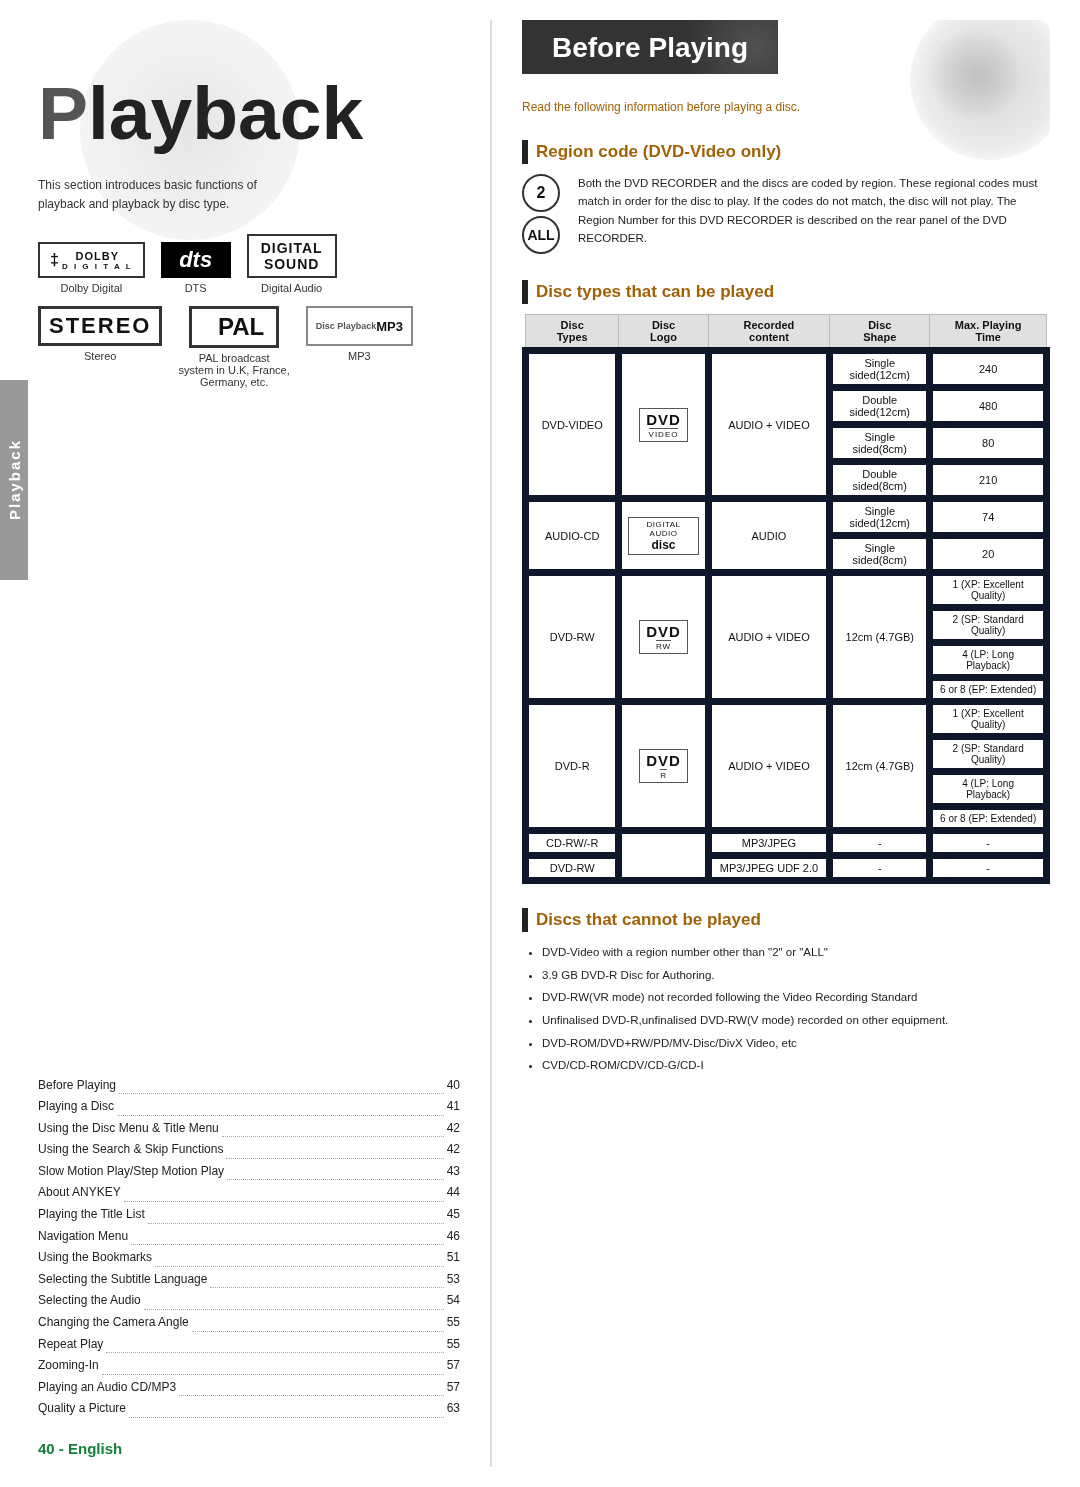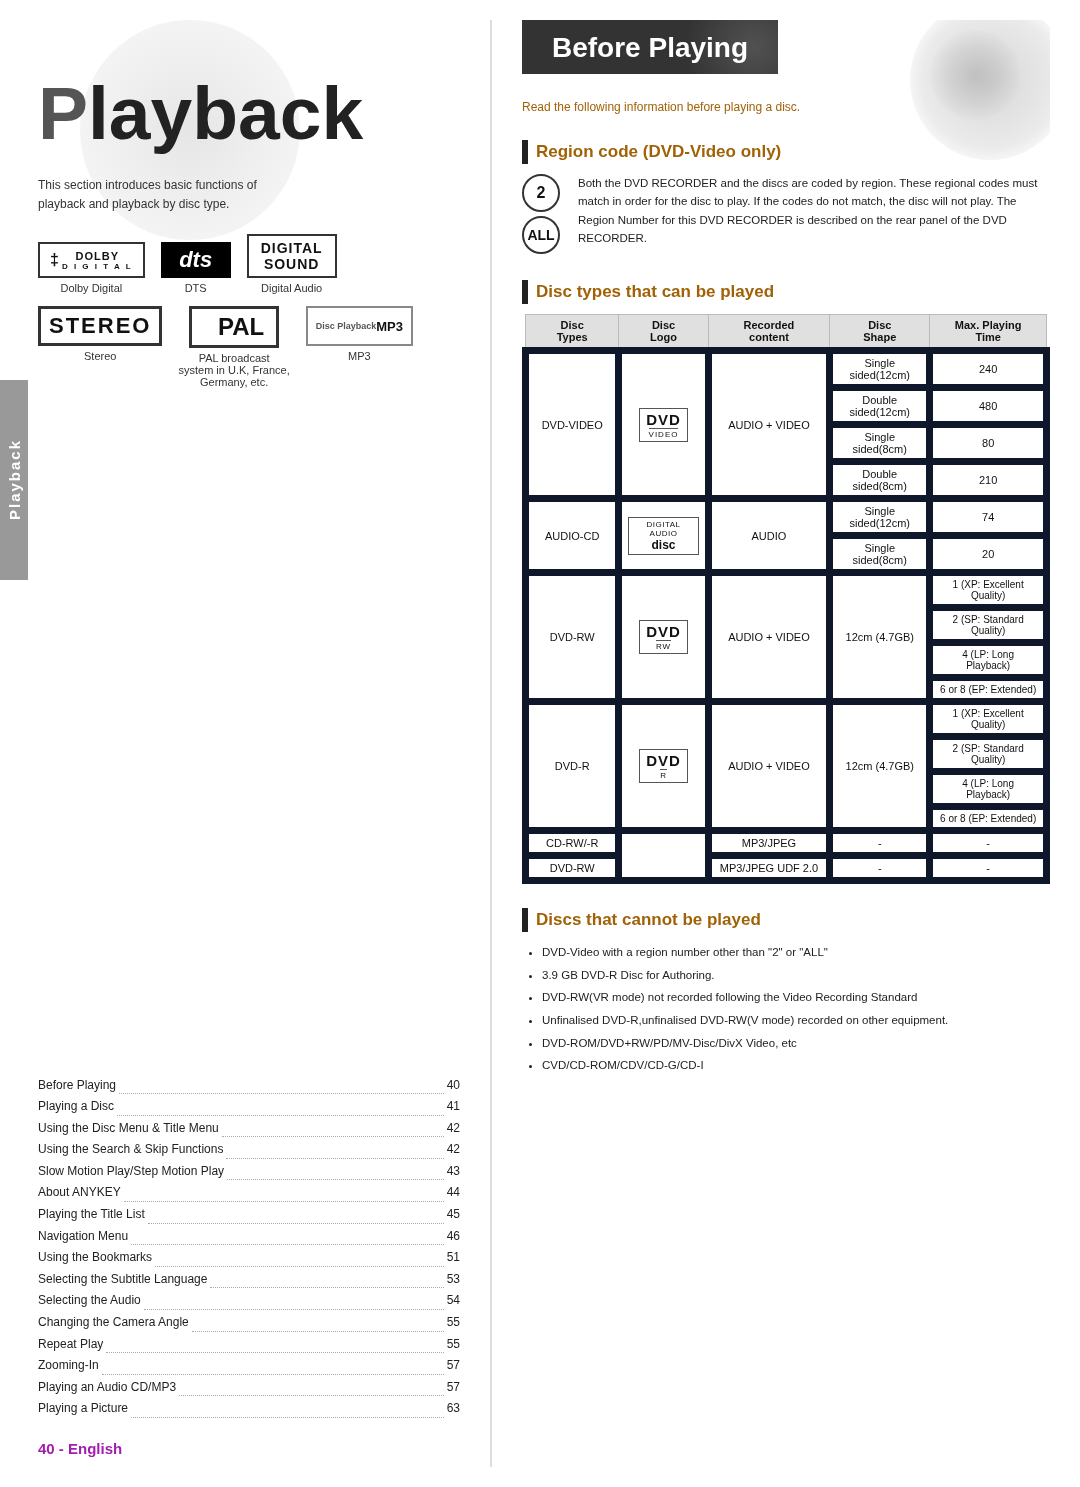--- a/index.html
+++ b/index.html
@@ -187,21 +187,21 @@
       flex: 1;
       border-bottom: 1px dotted #aaa;
       margin: 0 3px;
       margin-bottom: 2px;
     }
 
     .english-label {
       font-size: 15px;
       font-weight: bold;
       margin-top: 10px;
-      color: #a21caf;
+      color: #15803d;
     }
 
     
     .col-divider {
       width: 2px;
       background: #ddd;
       margin: 20px 0;
     }
 
     
@@ -485,21 +485,21 @@
         <span>Zooming-In</span>
         <span class="toc-dots"></span>
         <span>57</span>
       </div>
       <div class="toc-item">
         <span>Playing an Audio CD/MP3</span>
         <span class="toc-dots"></span>
         <span>57</span>
       </div>
       <div class="toc-item">
-        <span>Playing a Picture</span>
+        <span>Quality a Picture</span>
         <span class="toc-dots"></span>
         <span>63</span>
       </div>
     </div>
 
     <div class="english-label">40 - English</div>
   </div>
 
   <div class="col-divider"></div>
 

